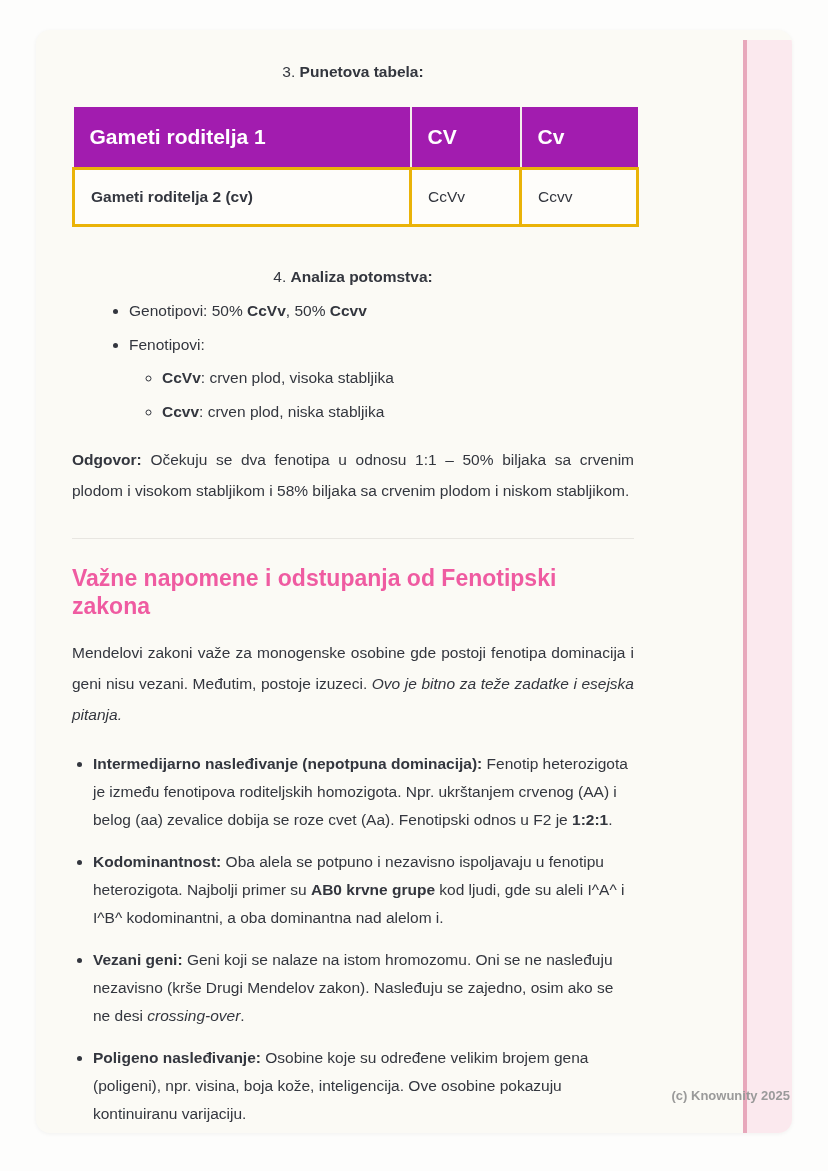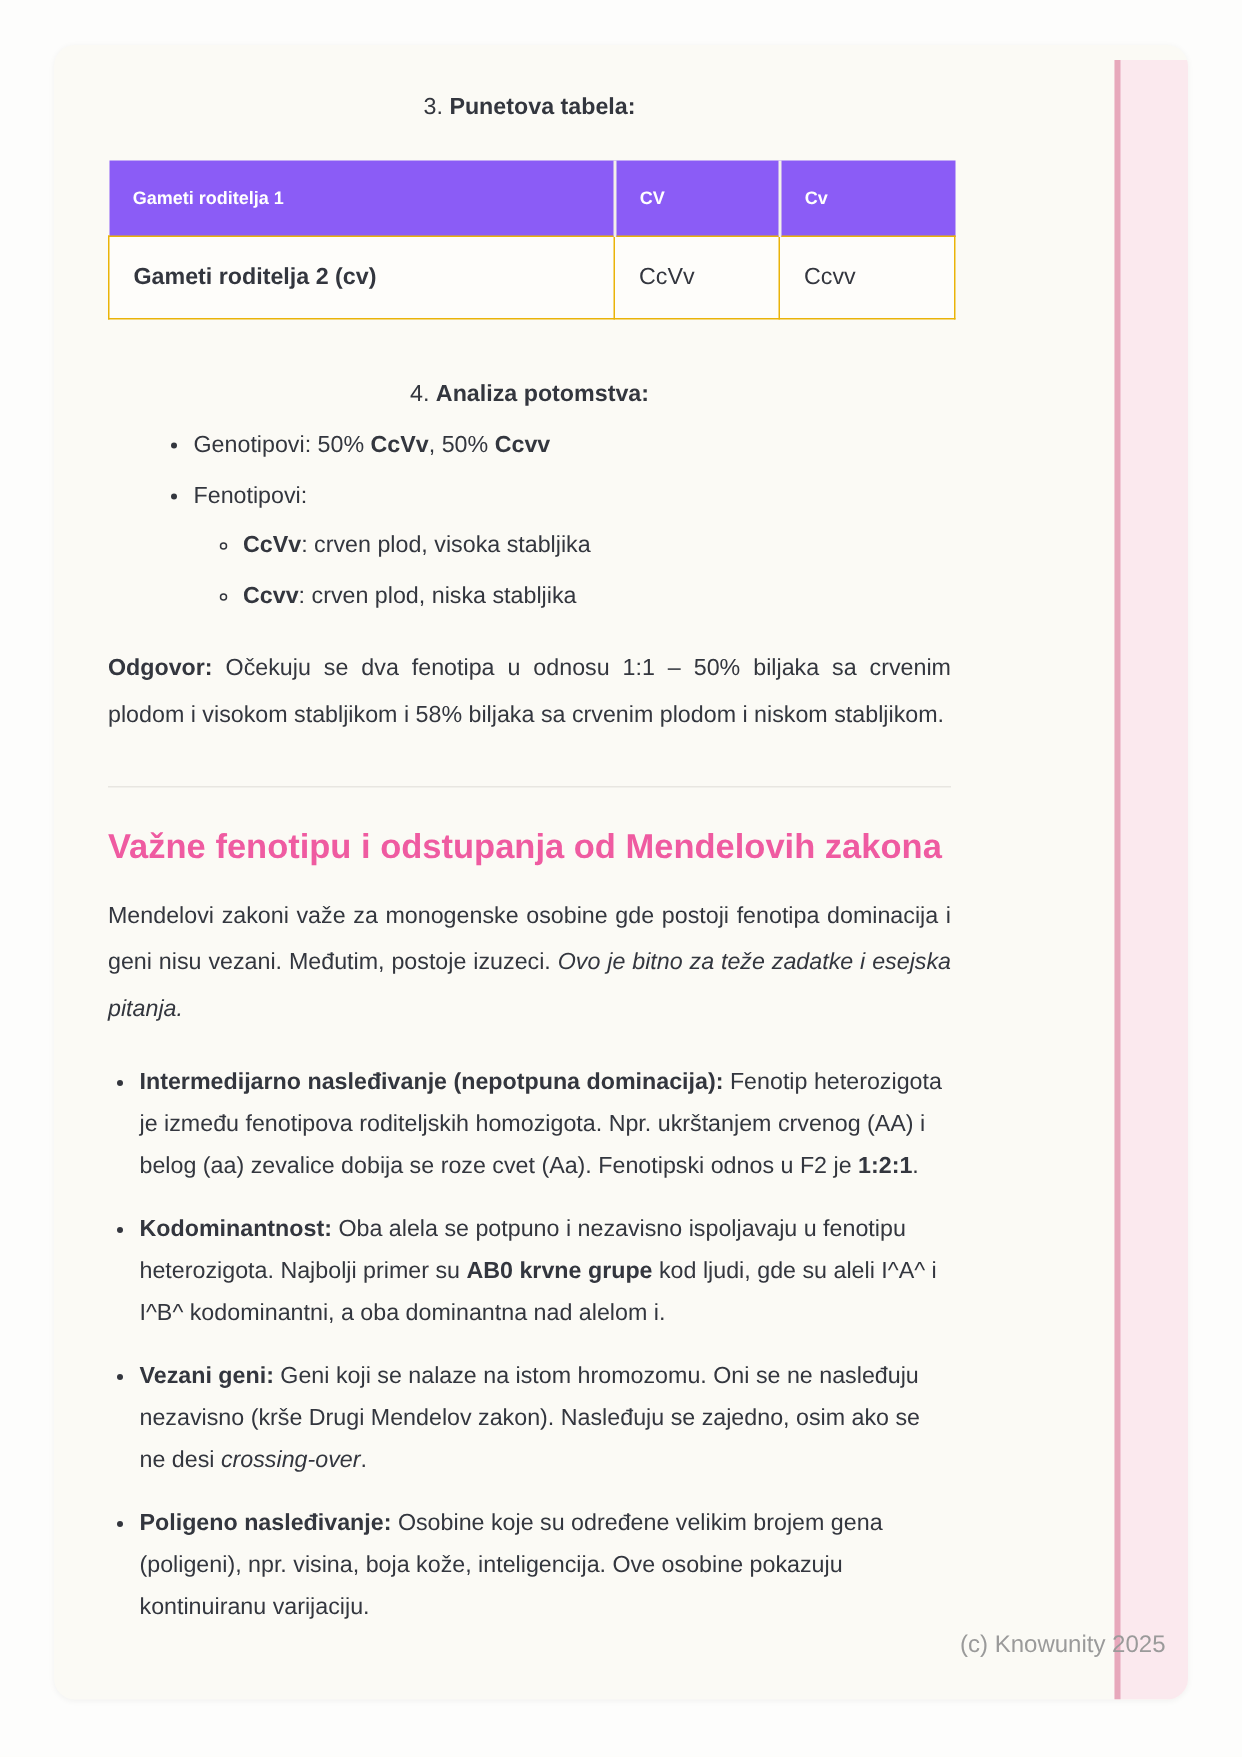--- a/index.html
+++ b/index.html
@@ -61,33 +61,33 @@
   .num-item .ttl { font-weight: 700; }
   .num-item-2 { margin-top: 37px; }
 
   table.punnett {
     margin-top: 22px;
     border-collapse: collapse;
     width: 564px;
     table-layout: fixed;
   }
   table.punnett th {
-    background: #8b5cf6;
+    background: #a21caf;
     color: #ffffff;
     font-weight: 600;
     text-align: left;
     padding: 18px 16px;
-    font-size: 12px;
+    font-size: 21px;
     border-left: 2px solid #f3f0ea;
   }
   table.punnett th:first-child { border-left: none; }
   table.punnett td {
     background: #fefdfa;
     padding: 18px 16px;
-    border: 1px solid #eab308;
+    border: 3px solid #eab308;
     font-size: 15.5px;
     color: #33363e;
   }
   table.punnett .rowhead { font-weight: 700; }
   .col-w1 { width: 337px; }
   .col-w2 { width: 110px; }
   .col-w3 { width: 117px; }
 
   ul.analysis {
     margin: 8px 0 0 0;
@@ -134,24 +134,25 @@
     list-style: disc outside;
   }
   ul.notes > li {
     line-height: 28px;
     margin-bottom: 14px;
   }
 
   .watermark {
     position: absolute;
     top: 1058px;
-    right: 15px;
-    font-size: 16px;
+    right: 2px;
+    font-size: 13px;
     color: #9a9a9a;
     z-index: 3;
+    font-weight: bold;
   }
 </style>
 </head>
 <body>
 
 <div class="page">
   <div class="pink-band"></div>
 
   <div class="content">
 
@@ -196,21 +197,21 @@
           <li><span class="seg-b">CcVv</span><span>: crven plod, visoka stabljika</span></li>
           <li><span class="seg-b">Ccvv</span><span>: crven plod, niska stabljika</span></li>
         </ul>
       </li>
     </ul>
 
     <p class="answer"><span class="seg-b">Odgovor:</span><span> Očekuju se dva fenotipa u odnosu 1:1 – 50% biljaka sa crvenim plodom i visokom stabljikom i 58% biljaka sa crvenim plodom i niskom stabljikom.</span></p>
 
     <hr class="rule">
 
-    <h2 class="pink-heading">Važne fenotipu i odstupanja od Mendelovih zakona</h2>
+    <h2 class="pink-heading">Važne napomene i odstupanja od Fenotipski zakona</h2>
 
     <p class="intro"><span>Mendelovi zakoni važe za monogenske osobine gde postoji fenotipa dominacija i geni nisu vezani. Međutim, postoje izuzeci. </span><span class="seg-i">Ovo je bitno za teže zadatke i esejska pitanja.</span></p>
 
     <ul class="notes">
       <li><span class="seg-b">Intermedijarno nasleđivanje (nepotpuna dominacija):</span><span> Fenotip heterozigota je između fenotipova roditeljskih homozigota. Npr. ukrštanjem crvenog (AA) i belog (aa) zevalice dobija se roze cvet (Aa). Fenotipski odnos u F2 je </span><span class="seg-b">1:2:1</span><span>.</span></li>
       <li><span class="seg-b">Kodominantnost:</span><span> Oba alela se potpuno i nezavisno ispoljavaju u fenotipu heterozigota. Najbolji primer su </span><span class="seg-b">AB0 krvne grupe</span><span> kod ljudi, gde su aleli I^A^ i I^B^ kodominantni, a oba dominantna nad alelom i.</span></li>
       <li><span class="seg-b">Vezani geni:</span><span> Geni koji se nalaze na istom hromozomu. Oni se ne nasleđuju nezavisno (krše Drugi Mendelov zakon). Nasleđuju se zajedno, osim ako se ne desi </span><span class="seg-i">crossing-over</span><span>.</span></li>
       <li><span class="seg-b">Poligeno nasleđivanje:</span><span> Osobine koje su određene velikim brojem gena (poligeni), npr. visina, boja kože, inteligencija. Ove osobine pokazuju kontinuiranu varijaciju.</span></li>
     </ul>
 

